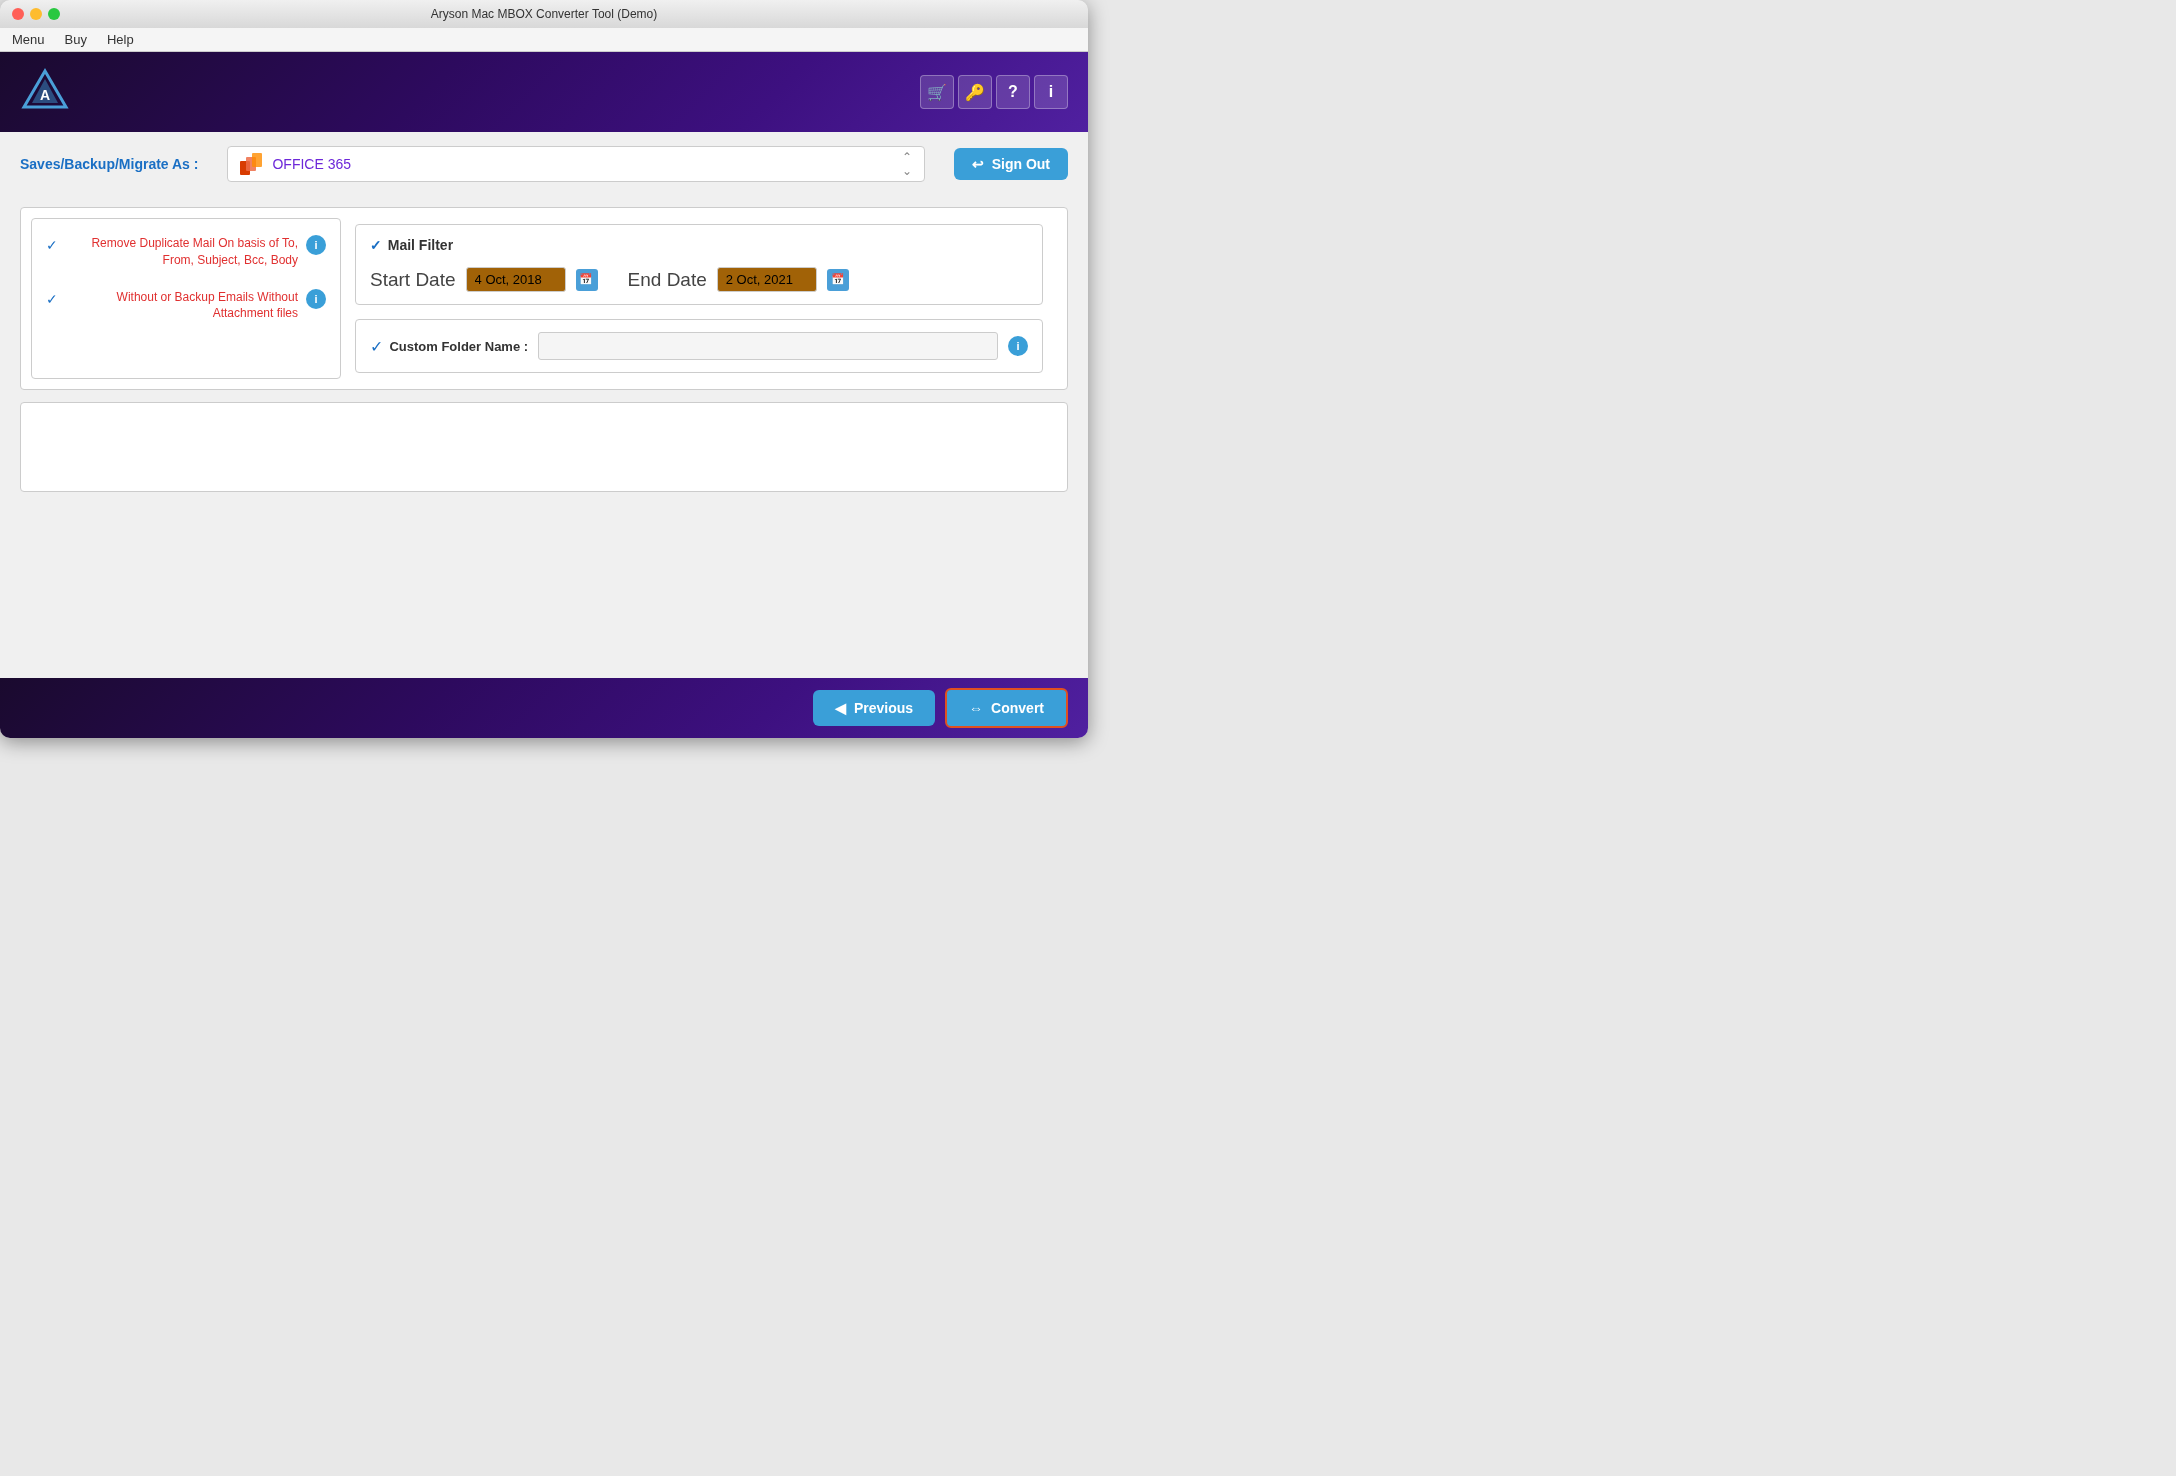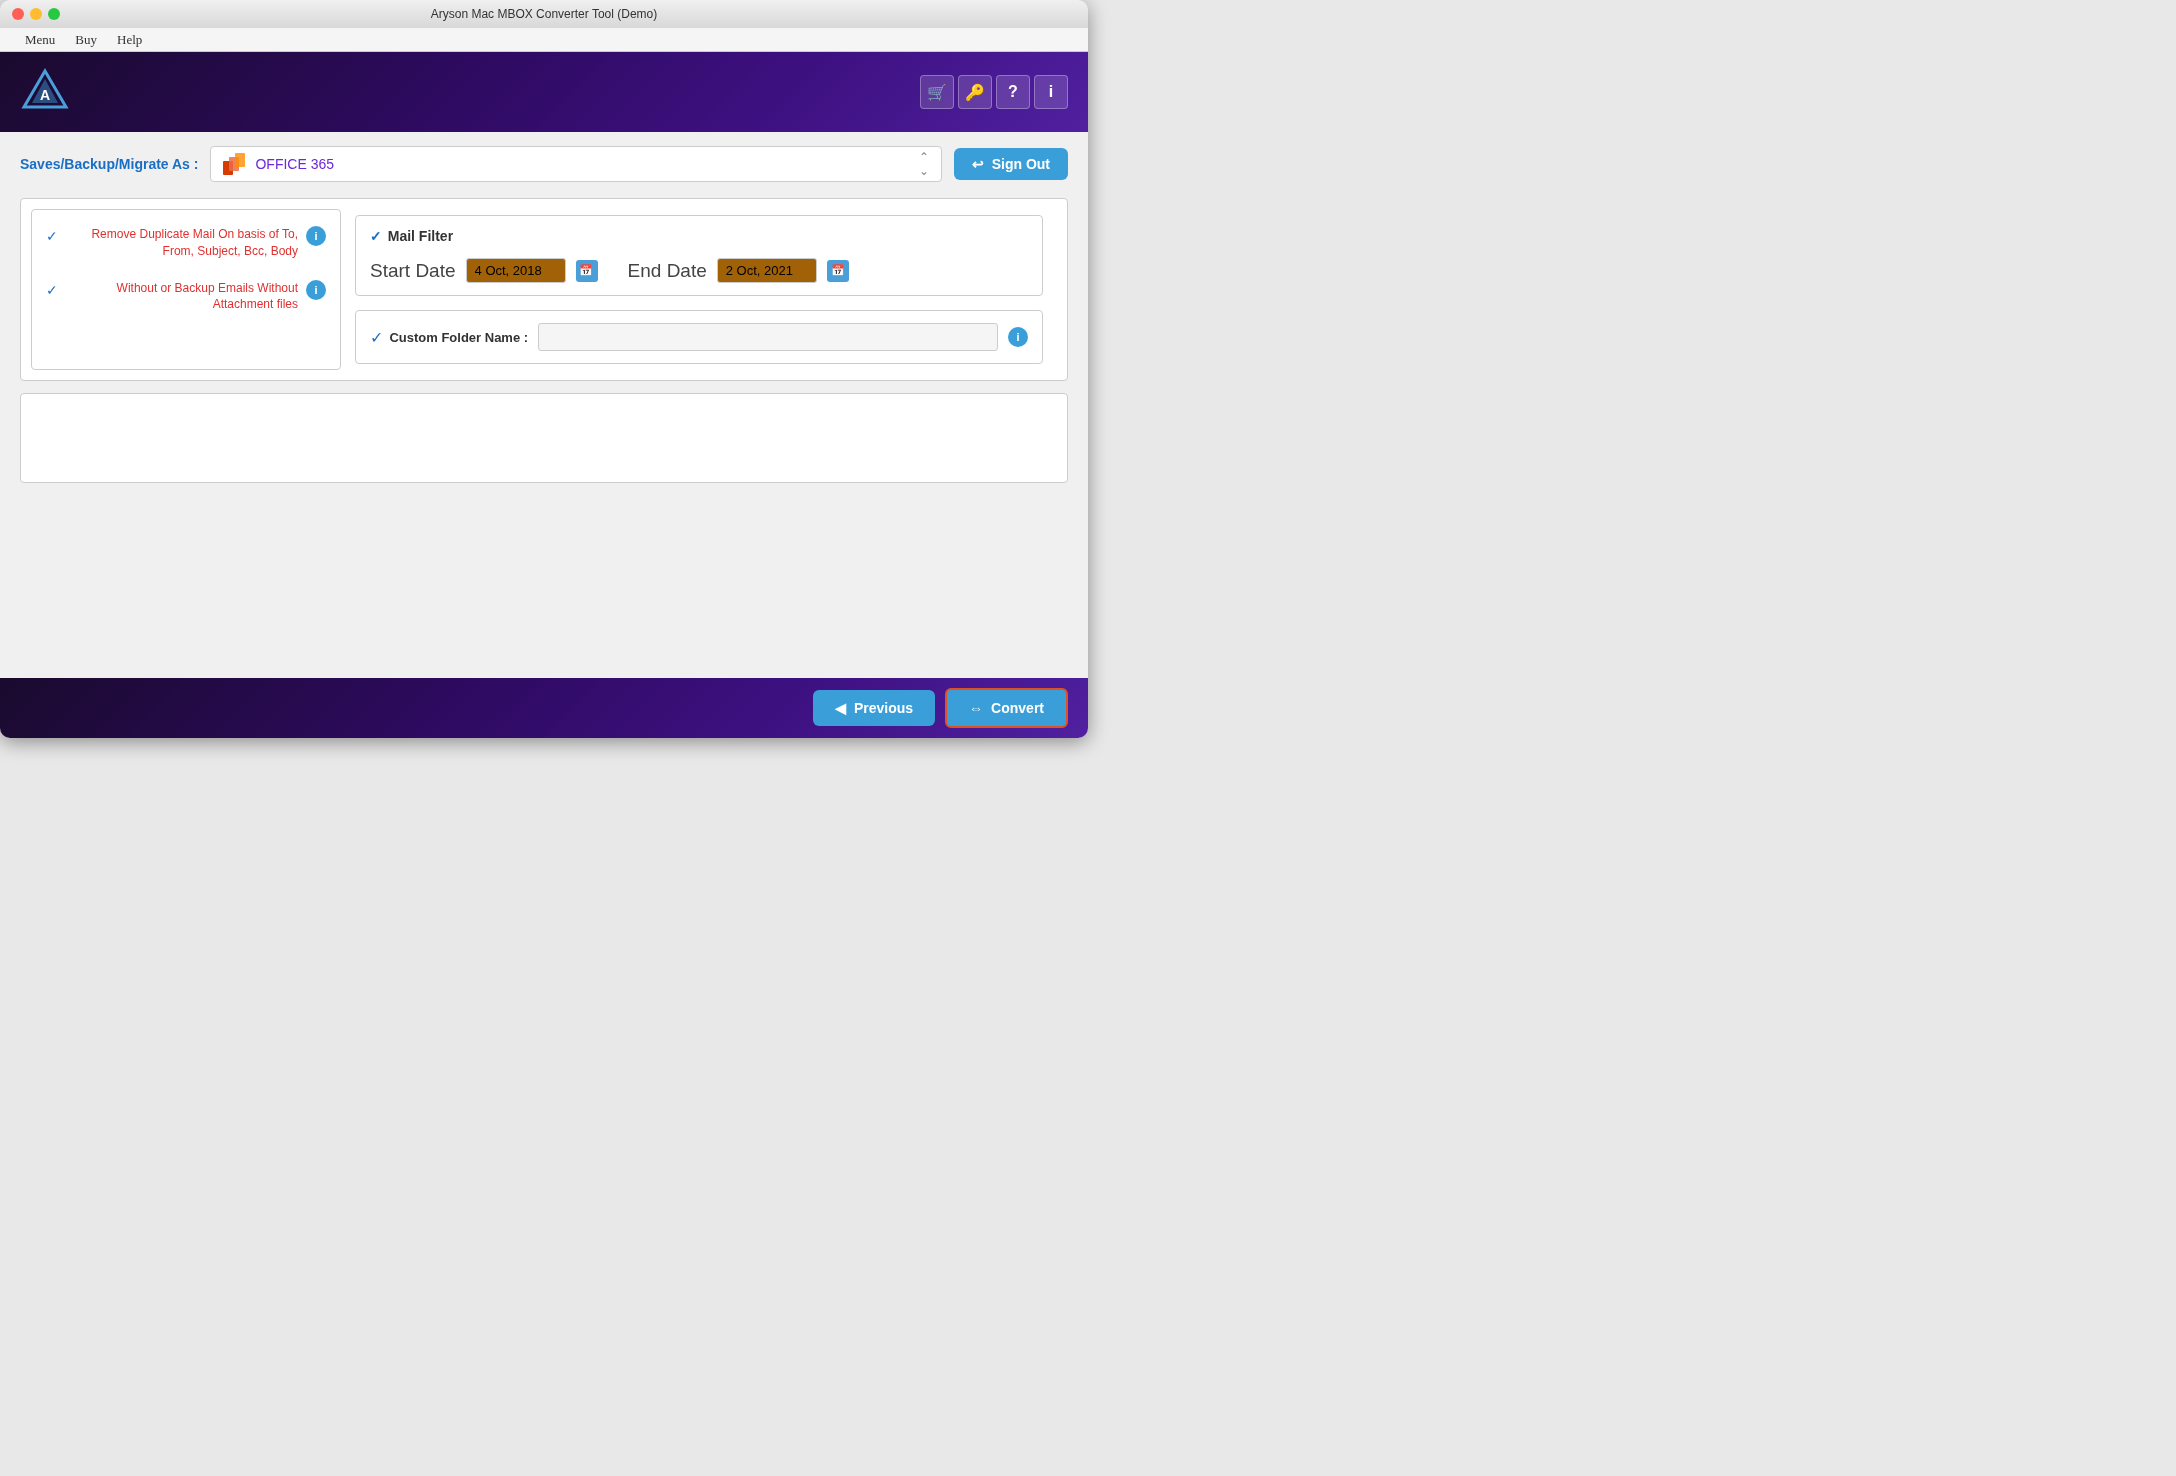--- a/index.html
+++ b/index.html
@@ -44,24 +44,23 @@
       color: #333;
       font-weight: 500;
     }
 
     
     .menu-bar {
       background: #f5f5f5;
       height: 24px;
       display: flex;
       align-items: center;
-      padding: 0 25px;
+      padding: 0 12px;
       gap: 20px;
       border-bottom: 1px solid #ccc;
-      font-family: Liberation Serif, serif;
     }
     .menu-item {
       font-size: 13px;
       color: #333;
       cursor: pointer;
     }
 
     
     .header-banner {
       background: linear-gradient(135deg, #1a0a2e 0%, #2d0a5e 40%, #3d1080 70%, #5020a0 100%);
@@ -112,22 +111,22 @@
       flex: 1;
       display: flex;
       flex-direction: column;
       gap: 12px;
     }
 
     
     .save-as-row {
       display: flex;
       align-items: center;
-      gap: 12px;
-      margin-bottom: 4px;
+      gap: 29px;
+      margin-bottom: 13px;
     }
     .save-as-label {
       font-size: 14px;
       font-weight: 600;
       color: #1a6fc4;
     }
     .save-as-dropdown {
       flex: 1;
       height: 36px;
       border: 1px solid #ccc;

